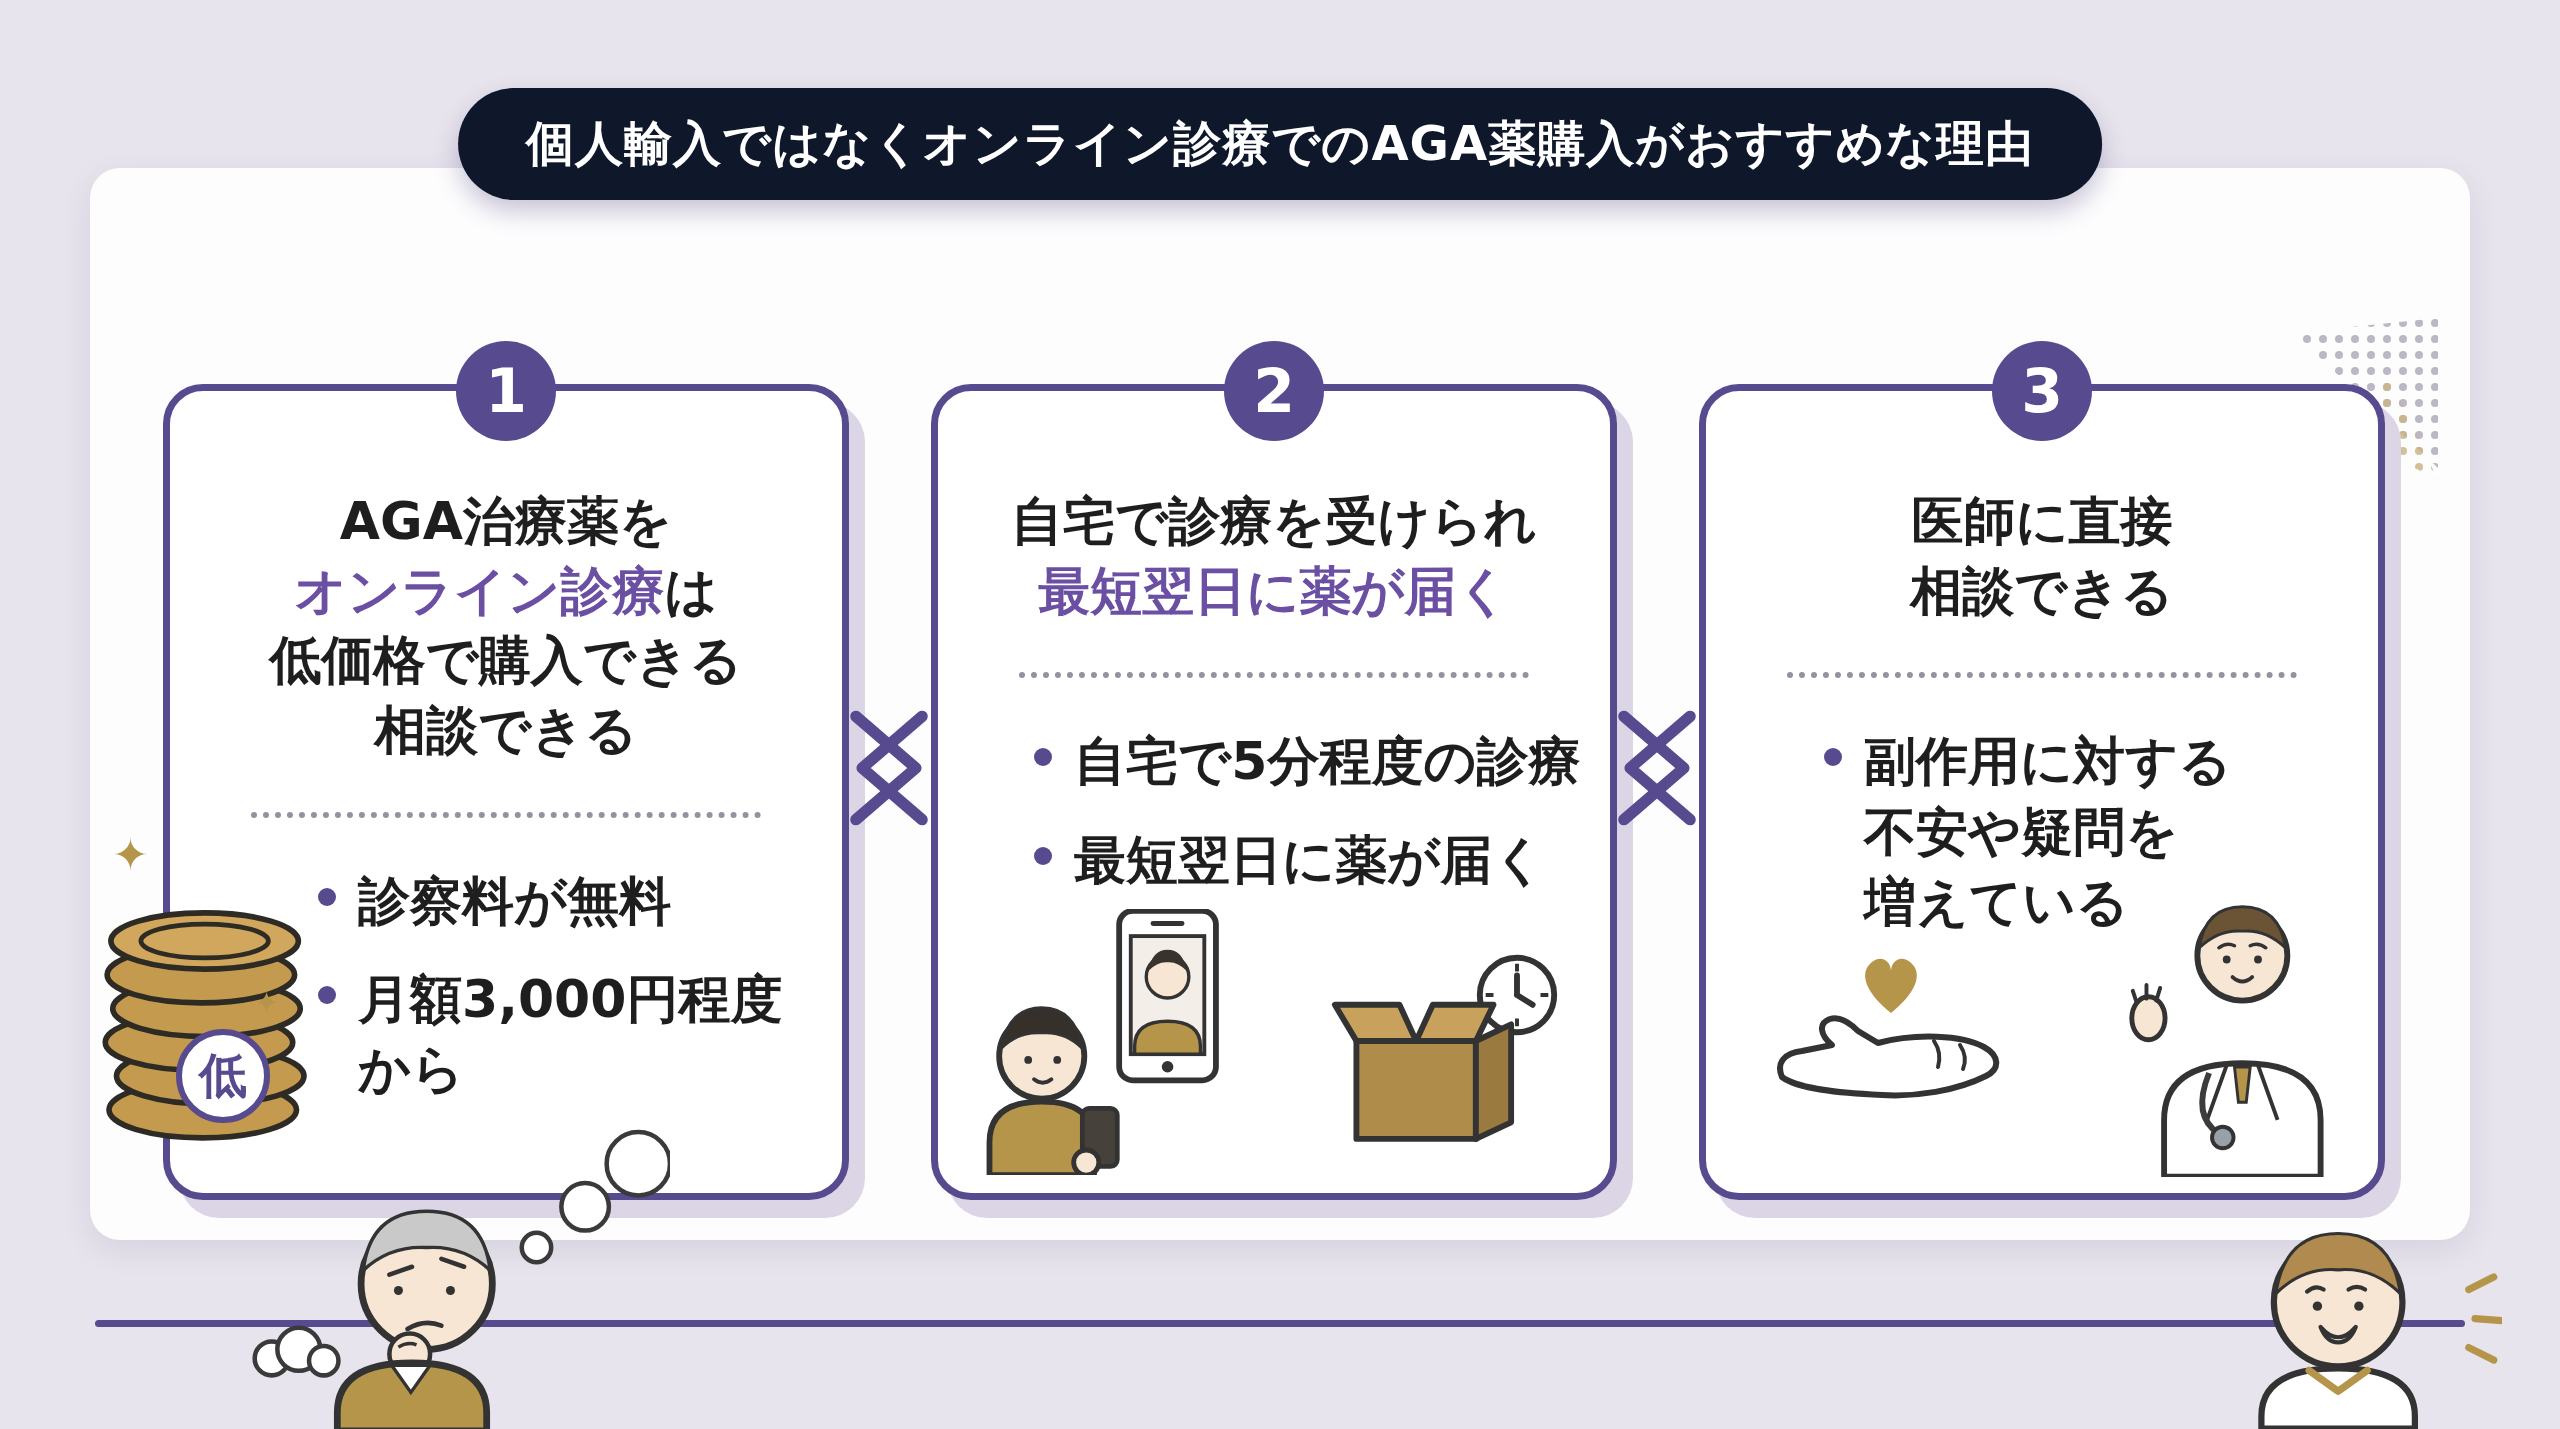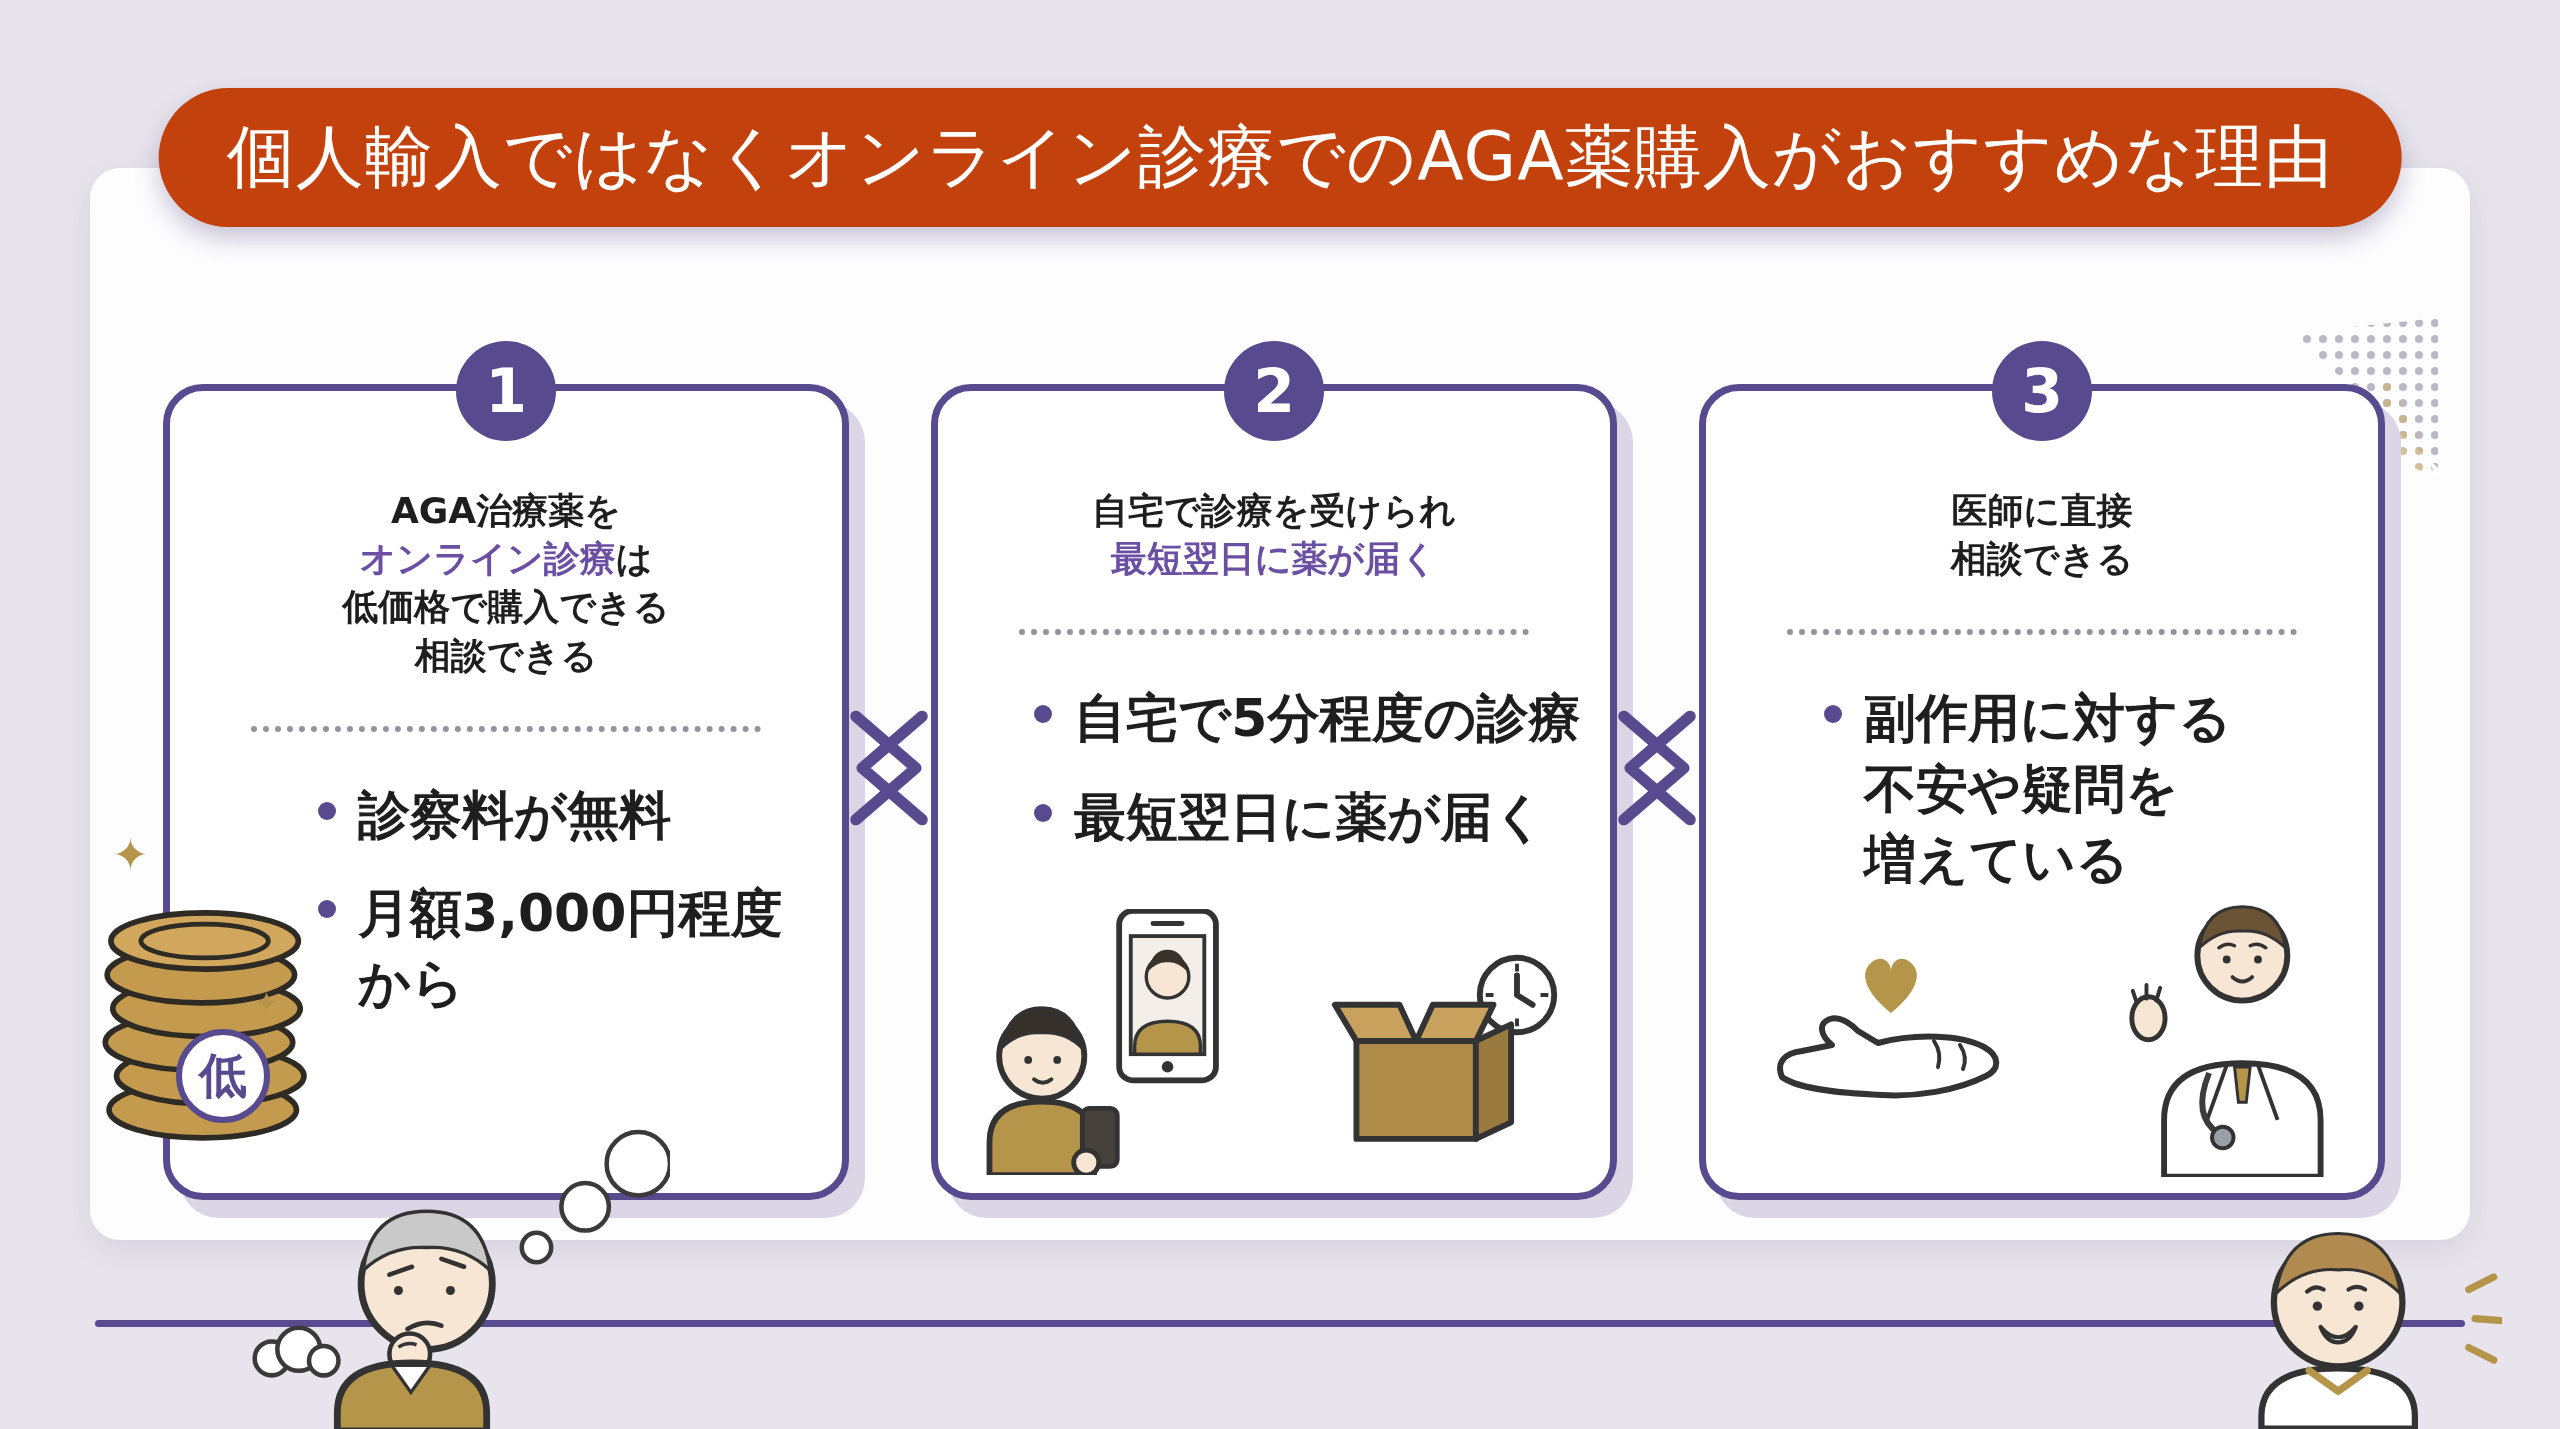--- a/index.html
+++ b/index.html
@@ -9,40 +9,40 @@
     background:#e7e4ed;
     font-family:"DejaVu Sans","Liberation Sans",sans-serif;
   }
   .panel {
     position:absolute; left:90px; top:168px; width:2380px; height:1072px;
     background:#fdfdfe; border-radius:30px;
     box-shadow:0 10px 30px rgba(70,60,100,0.10);
   }
   .banner {
     position:absolute; left:50%; top:88px; transform:translateX(-50%);
-    background:#c2410c; color:#ffffff;
-    font-size:68px; font-weight:400; letter-spacing:1px; white-space:nowrap;
+    background:#0f172a; color:#ffffff;
+    font-size:48px; font-weight:700; letter-spacing:1px; white-space:nowrap;
     padding:24px 68px; border-radius:76px; z-index:5;
     box-shadow:0 12px 24px rgba(70,55,110,0.28);
   }
   .cards { position:absolute; left:163px; top:384px; display:flex; gap:82px; z-index:3; }
   .card {
     position:relative; width:686px; height:816px; background:#ffffff;
     border:7px solid #584a8e; border-radius:40px;
     box-shadow:16px 18px 0 #dbd5e6;
   }
   .num {
     position:absolute; top:-50px; left:50%; transform:translateX(-50%);
     width:100px; height:100px; border-radius:50%;
     background:#584a8e; color:#fff; font-size:60px; font-weight:700;
     display:flex; align-items:center; justify-content:center; z-index:2;
   }
   .card-head {
     margin-top:96px; text-align:center;
-    font-size:36px; font-weight:700; color:#1e1e1e; line-height:1.34;
+    font-size:52px; font-weight:700; color:#1e1e1e; line-height:1.34;
   }
   .card-head .ln { display:block; }
   .accent { color:#6a4fa2; }
   .divider { width:76%; margin:46px auto 48px; height:0; border-top:6px dotted #97919f; }
   .blist { list-style:none; text-align:left; }
   .card1 .blist { padding-left:148px; padding-right:28px; }
   .card2 .blist { padding-left:96px;  padding-right:20px; }
   .card3 .blist { padding-left:118px; padding-right:20px; }
   .bitem {
     display:flex; align-items:flex-start; gap:22px;

